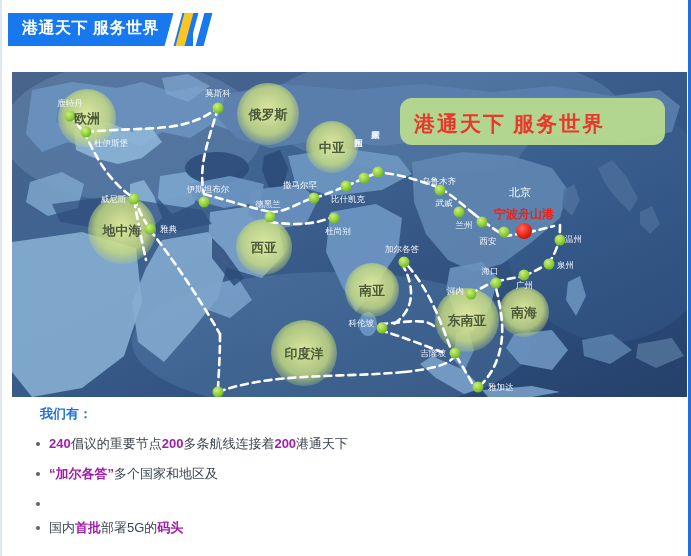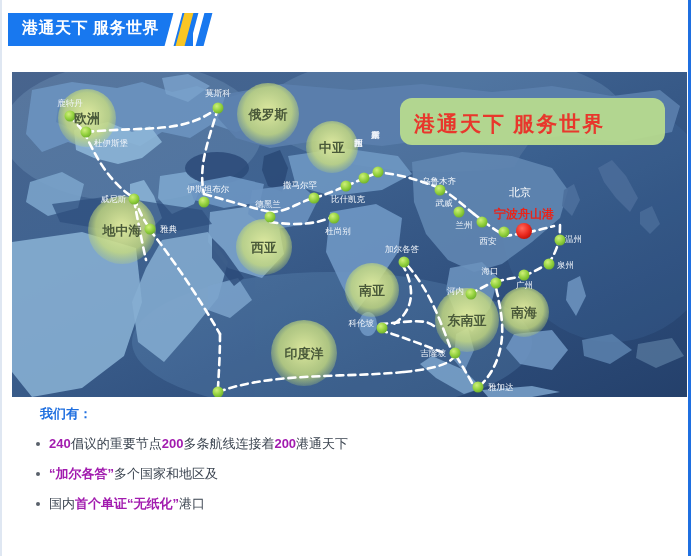--- a/index.html
+++ b/index.html
@@ -436,18 +436,21 @@
       <div class="bullet-row">
         <span class="bullet-dot"></span>
         <span class="bullet-text"><span class="hl">240</span><span>倡议的重要节点</span><span class="hl">200</span><span>多条航线连接着</span><span class="hl">200</span><span>港通天下</span></span>
       </div>
       <div class="bullet-row">
         <span class="bullet-dot"></span>
         <span class="bullet-text"><span class="hl">“加尔各答”</span><span>多个国家和地区及</span></span>
       </div>
       <div class="bullet-row">
         <span class="bullet-dot"></span>
-        <span class="bullet-text"><span>国内</span><span class="hl">首个单证“无纸化”</span><span>港口</span></span>
+      </div>
+      <div class="bullet-row">
+        <span class="bullet-dot"></span>
+        <span class="bullet-text"><span>国内</span><span class="hl">首批</span><span>部署5G的</span><span class="hl">码头</span></span>
       </div>
     </div>
 </div>
 
 <div id="page-frame"></div>
 
 </body></html>

